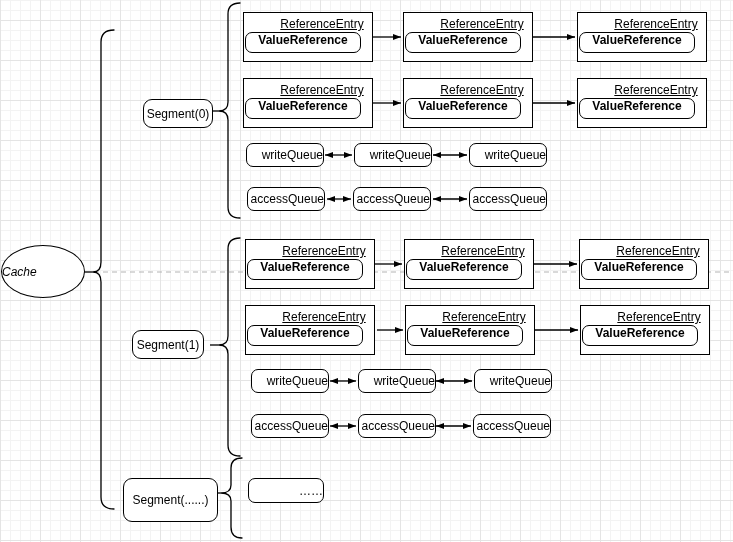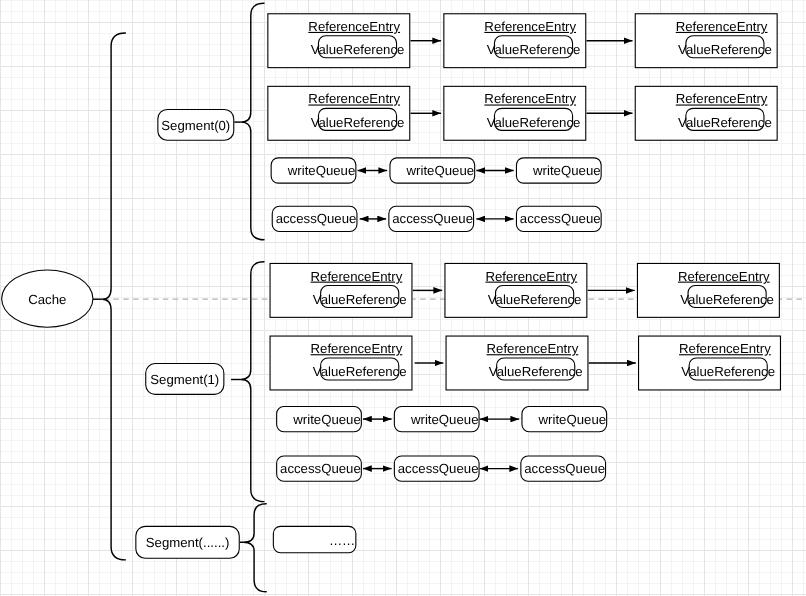--- a/index.html
+++ b/index.html
@@ -30,48 +30,49 @@
   }
   .ref-title{
     text-align:center;
     margin-top:4px;
     text-decoration:underline;
     white-space:nowrap;
   }
   .valbox{
     position:absolute;
     right:11px;top:19px;
-    width:72px;height:21px;
+    width:116px;height:21px;
     border:1.3px solid #000;
     border-radius:7px;
     box-sizing:border-box;
     background:#fff;
-    display:flex;align-items:flex-end;justify-content:center;
-    white-space:nowrap;
+    display:flex;align-items:flex-start;justify-content:center;
+    white-space:nowrap;
+    font-weight:bold;
   }
   .qbox{
     width:78px;height:24px;
     border:1.3px solid #000;
     border-radius:7px;
     box-sizing:border-box;
     display:flex;align-items:center;justify-content:flex-end;
     white-space:nowrap;
   }
   .pill{
     border:1.4px solid #000;
     border-radius:9px;
     box-sizing:border-box;
     display:flex;align-items:center;justify-content:center;
     white-space:nowrap;
   }
   .ellipse{
     border:1.4px solid #000;
     border-radius:50%;
     box-sizing:border-box;
-    display:flex;align-items:center;justify-content:center;
+    display:flex;align-items:center;justify-content:flex-start;font-style:italic;
   }
 </style>
 </head>
 <body>
 
 <div id="canvas">
 
   <svg id="lines" width="733" height="542" viewBox="0 0 733 542">
     <defs>
       <marker id="arr" markerWidth="8" markerHeight="6" refX="8" refY="3" orient="auto" markerUnits="userSpaceOnUse">
@@ -121,21 +122,21 @@
   <div class="node ellipse" style="left:1px;top:245px;width:84px;height:53px;">
     <span>Cache</span>
   </div>
 
   <div class="node pill" style="left:143px;top:99px;width:70px;height:29px;">
     <span>Segment(0)</span>
   </div>
   <div class="node pill" style="left:132px;top:330px;width:72px;height:29px;">
     <span>Segment(1)</span>
   </div>
-  <div class="node pill" style="left:123px;top:478px;width:95px;height:30px;">
+  <div class="node pill" style="left:123px;top:478px;width:95px;height:44px;">
     <span>Segment(......)</span>
   </div>
 
   <div class="node refbox" style="left:243px;top:12px;">
     <div class="ref-title">ReferenceEntry</div>
     <div class="valbox">
       <span>ValueReference</span>
     </div>
   </div>
   <div class="node refbox" style="left:403px;top:12px;">

